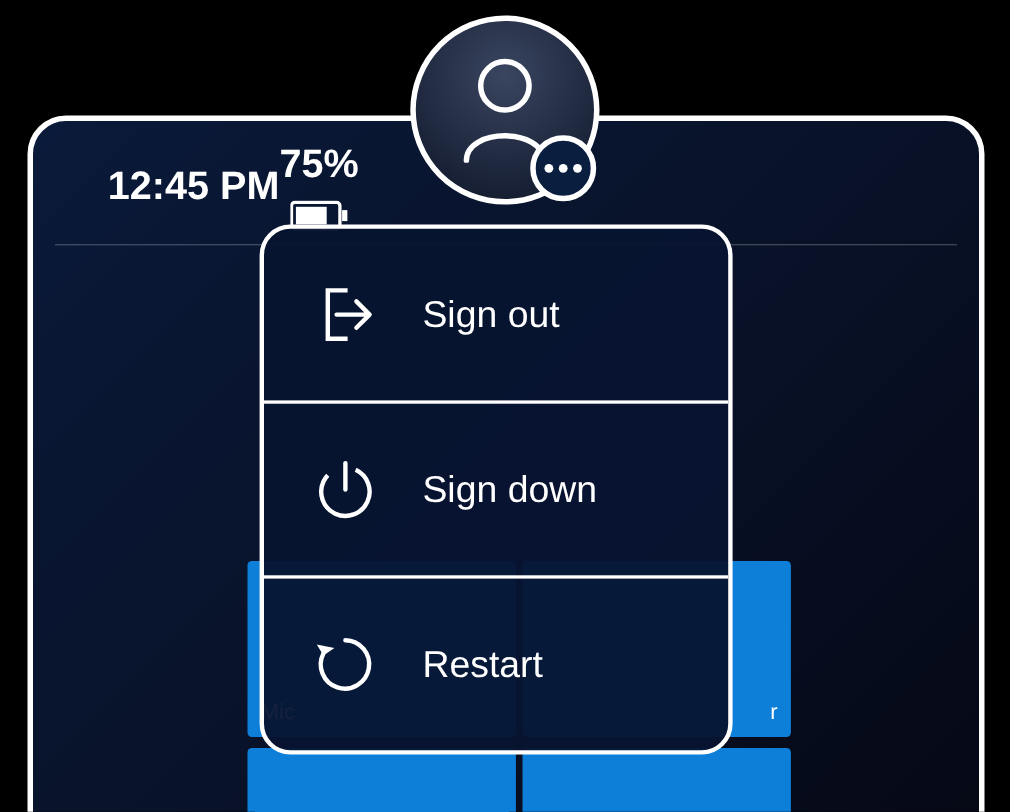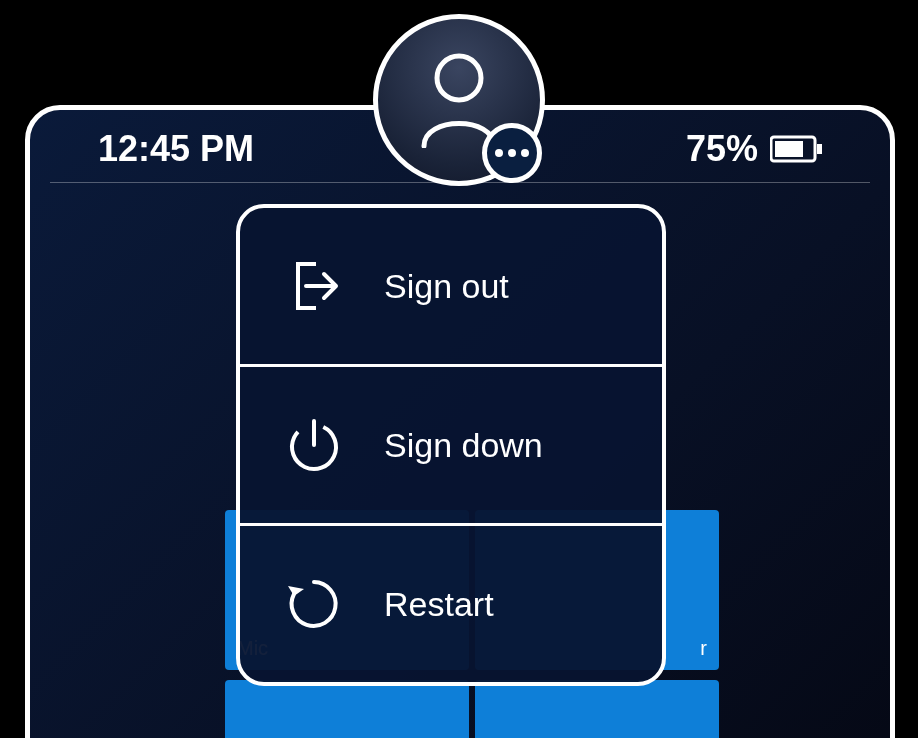--- a/index.html
+++ b/index.html
@@ -22,34 +22,35 @@
     top: 105px;
     width: 870px;
     height: 700px;
     border: 5px solid #fff;
     border-radius: 35px;
     background: linear-gradient(135deg, #0a1a3a 0%, #081025 60%, #050814 100%);
     overflow: hidden;
   }
   .status-bar {
     display: flex;
-    justify-content: space-between;
+    justify-content: flex-start;
     align-items: center;
     padding: 18px 48px 12px;
     border-bottom: 1px solid rgba(255,255,255,0.3);
     margin: 0 20px;
   }
   .time {
     font-size: 36px;
     font-weight: 600;
   }
   .battery-group {
     display: flex;
     align-items: center;
     gap: 12px;
+    flex-direction: column;
   }
   .battery-pct {
     font-size: 36px;
     font-weight: 600;
   }
   .battery-icon {
     width: 52px;
     height: 28px;
     position: relative;
   }

